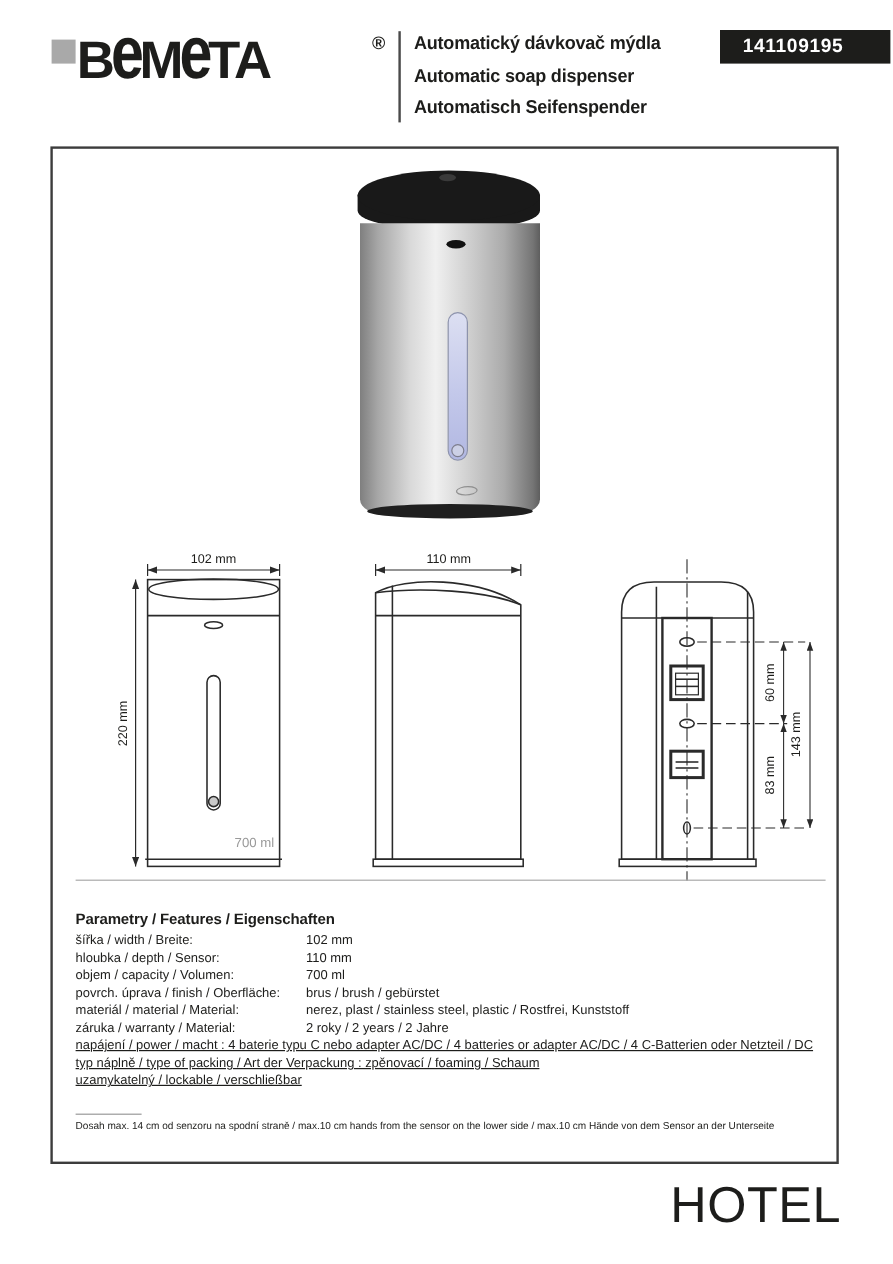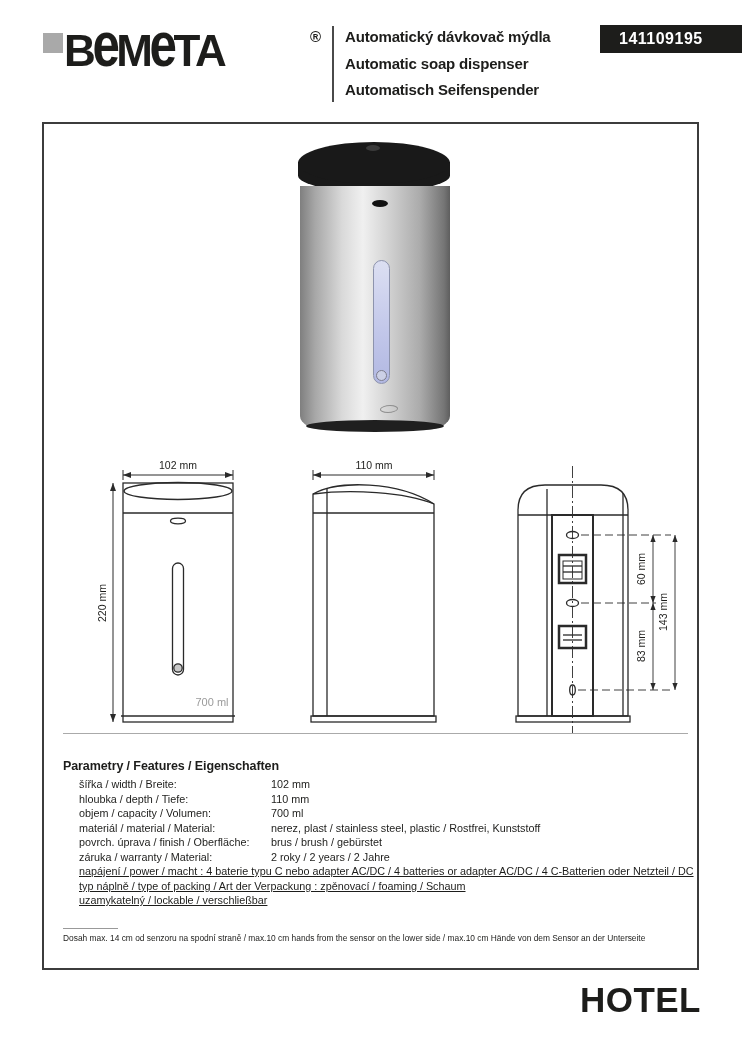--- a/index.html
+++ b/index.html
@@ -39,29 +39,29 @@
   svg { position:absolute; overflow:visible; }
   .svg-front { left:95px; top:458px; }
   .svg-side  { left:300px; top:458px; }
   .svg-rear  { left:505px; top:458px; }
   .dim-text { font-size:10.5px; fill:#1d1d1b; font-family:"Liberation Sans",sans-serif; }
   .vol-text { font-size:11px; fill:#9a9a9a; font-family:"Liberation Sans",sans-serif; }
 
   
   .inner-divider { position:absolute; left:63px; top:733px; width:625px; height:1px; background:#aaa; }
   .params-heading { position:absolute; left:63px; top:746px; font-size:12.5px; font-weight:bold; letter-spacing:-0.1px;margin-top:13px; }
-  .params { position:absolute; left:63px; top:777px; width:630px; font-size:10.8px; line-height:14.55px; color:#1d1d1b;margin-left:16px; }
+  .params { position:absolute; left:63px; top:777px; width:630px; font-size:10.8px; line-height:14.55px; color:#1d1d1b; }
   .param-row { display:flex; white-space:nowrap; }
   .param-label { width:192px; flex:none; }
   .param-line { white-space:nowrap;text-decoration:underline; }
   .footnote-rule { position:absolute; left:63px; top:928px; width:55px; height:1px; background:#999; }
   .footnote { position:absolute; left:63px; top:933px; width:630px; font-size:8.4px; color:#1d1d1b; white-space:nowrap; }
 
   
-  .collection { position:absolute; right:43px; top:980px; font-size:35px; font-weight:bold; letter-spacing:0.5px; }
+  .collection { position:absolute; right:43px; top:980px; font-size:42px; font-weight:normal; letter-spacing:0.5px; }
 </style>
 </head>
 <body>
 
 <div class="page">
 
   <div class="logo-square"></div>
   <div class="logo-text"><span>B</span><span class="logo-e">e</span><span>M</span><span class="logo-e">e</span><span>T</span><span>A</span></div>
   <div class="logo-reg">®</div>
   <div class="header-divider"></div>
@@ -173,34 +173,34 @@
 
   <div class="inner-divider"></div>
   <div class="params-heading">Parametry / Features / Eigenschaften</div>
 
   <div class="params">
     <div class="param-row">
       <span class="param-label">šířka / width / Breite:</span>
       <span class="param-value">102 mm</span>
     </div>
     <div class="param-row">
-      <span class="param-label">hloubka / depth / Tiefe:</span>
+      <span class="param-label">hloubka / depth / Sensor:</span>
       <span class="param-value">110 mm</span>
     </div>
     <div class="param-row">
       <span class="param-label">objem / capacity / Volumen:</span>
       <span class="param-value">700 ml</span>
     </div>
     <div class="param-row">
+      <span class="param-label">povrch. úprava / finish / Oberfläche:</span>
+      <span class="param-value">brus / brush / gebürstet</span>
+    </div>
+    <div class="param-row">
       <span class="param-label">materiál / material / Material:</span>
       <span class="param-value">nerez, plast / stainless steel, plastic / Rostfrei, Kunststoff</span>
-    </div>
-    <div class="param-row">
-      <span class="param-label">povrch. úprava / finish / Oberfläche:</span>
-      <span class="param-value">brus / brush / gebürstet</span>
     </div>
     <div class="param-row">
       <span class="param-label">záruka / warranty / Material:</span>
       <span class="param-value">2 roky / 2 years / 2 Jahre</span>
     </div>
     <div class="param-line">napájení / power / macht : 4 baterie typu C nebo adapter AC/DC / 4 batteries or adapter AC/DC / 4 C-Batterien oder Netzteil / DC</div>
     <div class="param-line">typ náplně / type of packing / Art der Verpackung : zpěnovací / foaming / Schaum</div>
     <div class="param-line">uzamykatelný / lockable / verschließbar</div>
   </div>
 

